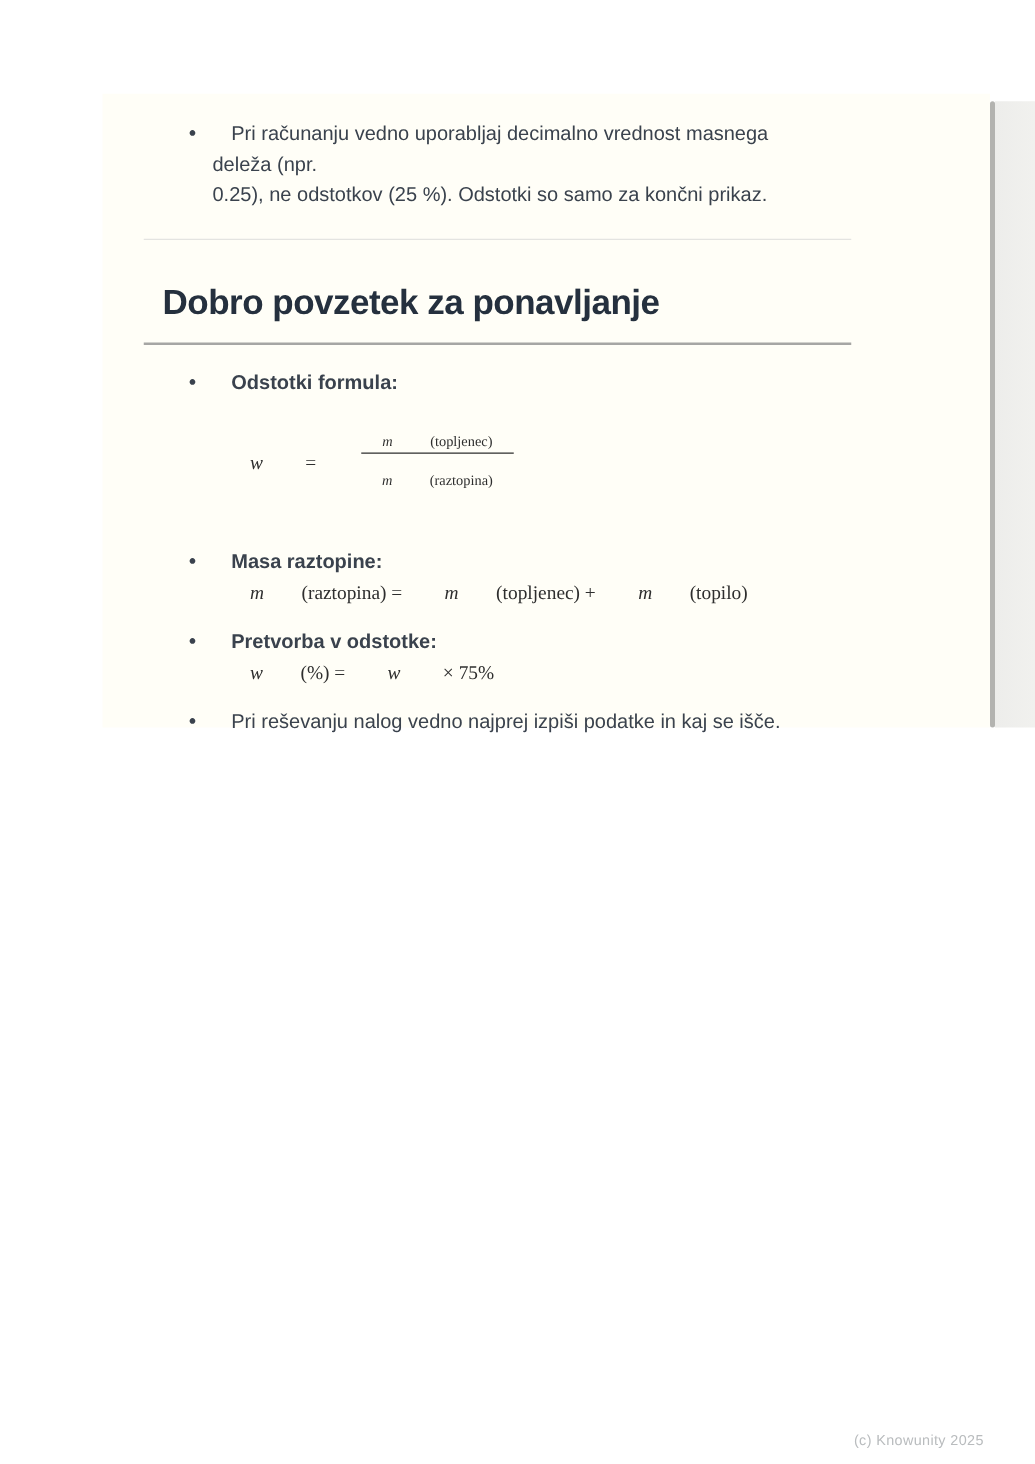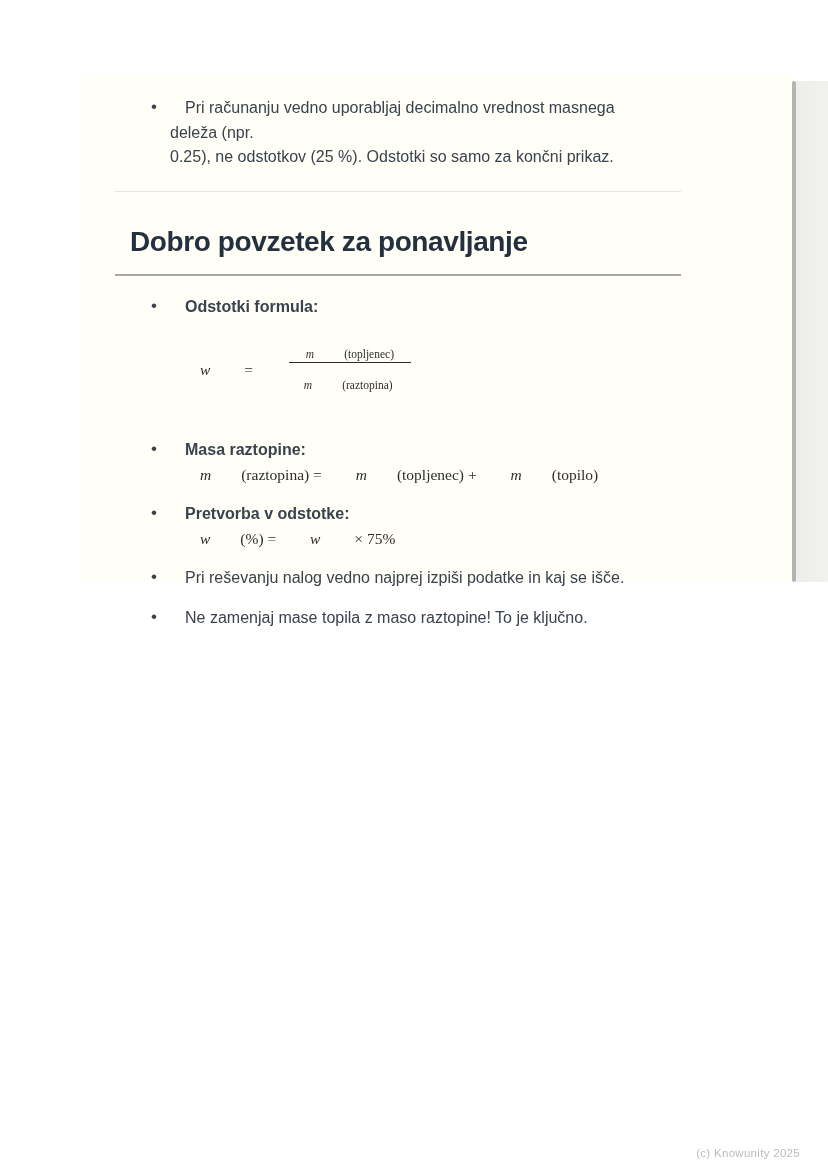--- a/index.html
+++ b/index.html
@@ -88,36 +88,36 @@
   .math {
     font-family: "Liberation Serif", "DejaVu Serif", serif;
     font-size: 15.5px;
     color: var(--math);
     white-space: nowrap;
   }
   .math .v { font-style: italic; }
   .frac {
     display: inline-block;
     vertical-align: middle;
-    text-align: left;
+    text-align: center;
     font-size: 11.5px;
     line-height: 13px;
     margin-left: 2px;
     position: relative;
     top: -1px;
   }
   .frac .num {
     display: block;
     border-bottom: 1px solid var(--math);
     padding: 0 2px 1px 2px;
   }
   .frac .den { display: block; padding-top: 1px; }
   .footer {
     position: absolute;
-    top: 1102px; right: 43px;
+    top: 1102px; right: 56px;
     font-size: 11.5px;
     letter-spacing: 0.3px;
     color: var(--footer);
   }
   .blue-square {
     position: absolute;
     left: 57px; top: 1152px;
     width: 20px; height: 19px;
     background: var(--accent-blue);
     border-radius: 2px;
@@ -148,20 +148,19 @@
 
 
     <li><span class="b">Odstotki formula:</span><span> </span><span class="math"><span class="v">w</span><span> = </span><span class="frac"><span class="num"><span class="v">m</span><span>(topljenec)</span></span><span class="den"><span class="v">m</span><span>(raztopina)</span></span></span></span></li>
 
     <li><span class="b">Masa raztopine:</span><span> </span><span class="math"><span class="v">m</span><span>(raztopina) = </span><span class="v">m</span><span>(topljenec) + </span><span class="v">m</span><span>(topilo)</span></span></li>
 
     <li><span class="b">Pretvorba v odstotke:</span><span> </span><span class="math"><span class="v">w</span><span>(%) = </span><span class="v">w</span><span> × 75%</span></span></li>
 
     <li><span>Pri reševanju nalog vedno najprej izpiši podatke in kaj se išče.</span></li>
 
-    <li><span>Ne zamenjaj mase topila z maso raztopine! To je ključno.</span></li>
 
   </ul>
 </div>
 
 <div class="footer">(c) Knowunity 2025</div>
 
 <div class="blue-square"></div>
 
 </body></html>

